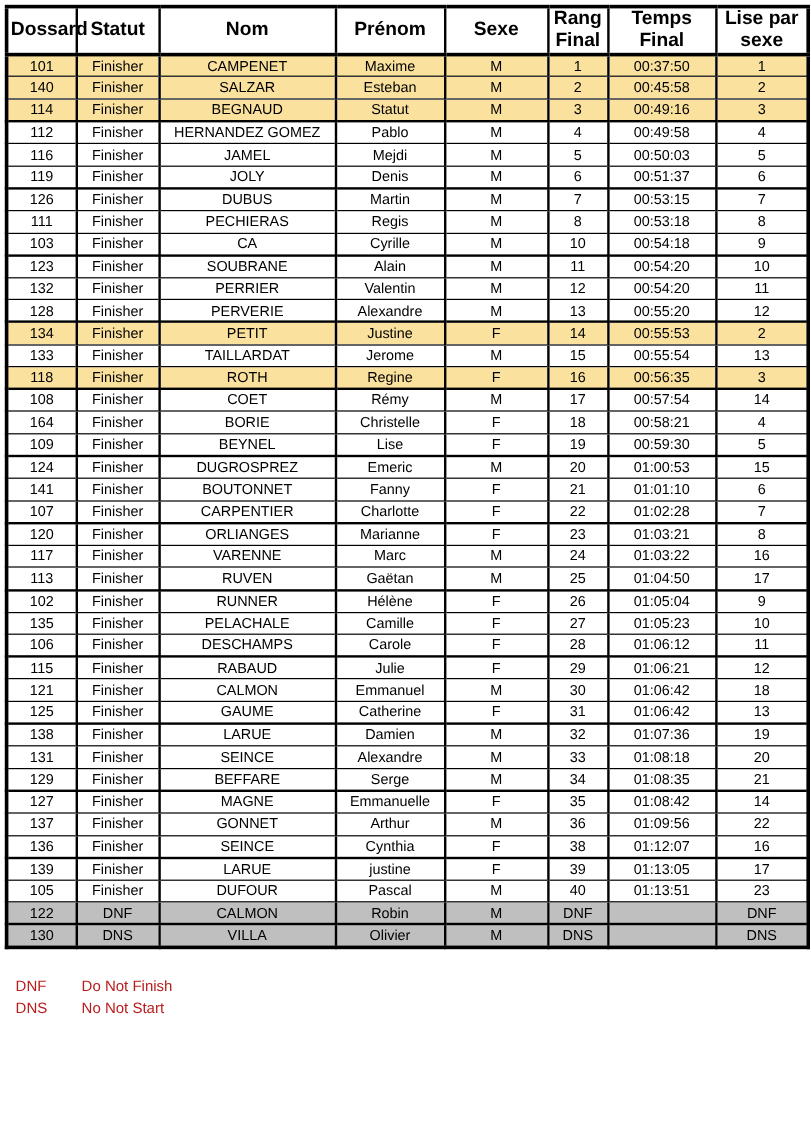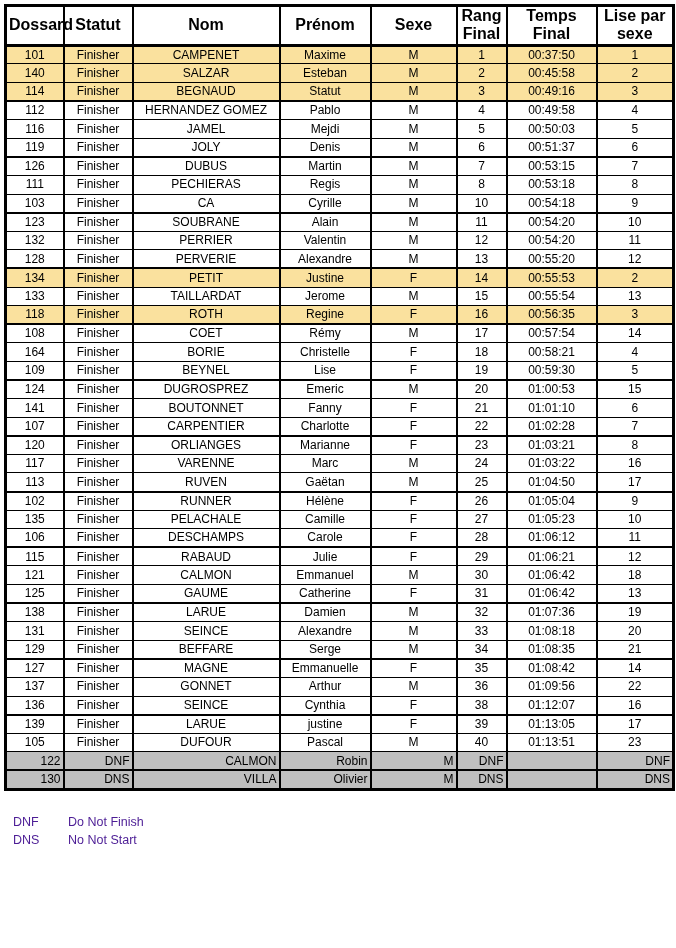--- a/index.html
+++ b/index.html
@@ -47,25 +47,25 @@
     padding: 0 2px;
     line-height: 1.05;
     white-space: nowrap;
     overflow: hidden;
     background: #ffffff;
   }
   table.results tbody tr:nth-child(3n) td {
     border-bottom-width: 2px;
   }
   table.results tr.hl td { background: var(--hl, #FAE19E); }
-  table.results tr.inactive td { background: var(--gray, #BFBFBF); text-align: right; }
+  table.results tr.inactive td { background: var(--gray, #BFBFBF); }
   .legend {
     margin: 22px 0 0 13px;
     font-size: 12.5px;
-    color: #4c1d95;
+    color: #b91c1c;
   }
   .legend-row { line-height: 18px; }
   .legend-code {
     display: inline-block;
     width: 55px;
   }
 </style>
 </head>
 <body>
 

